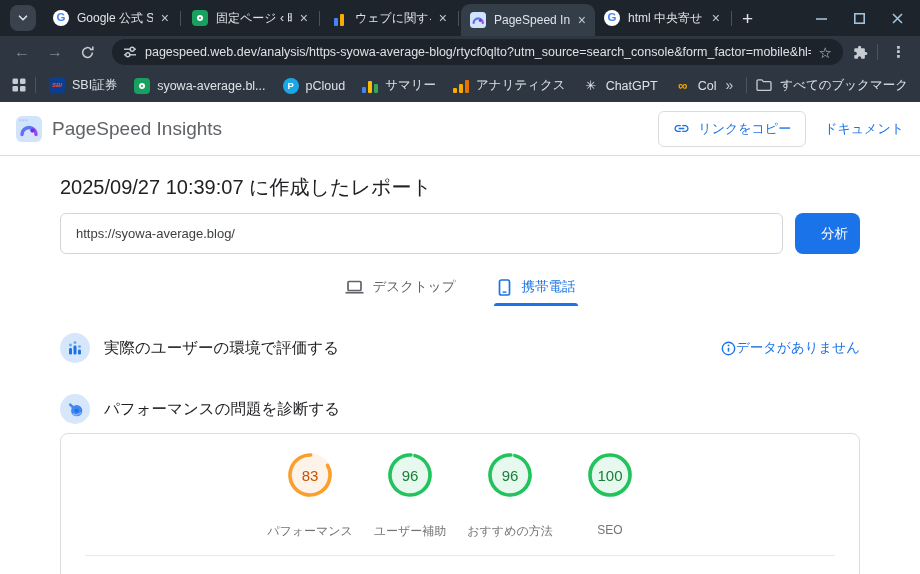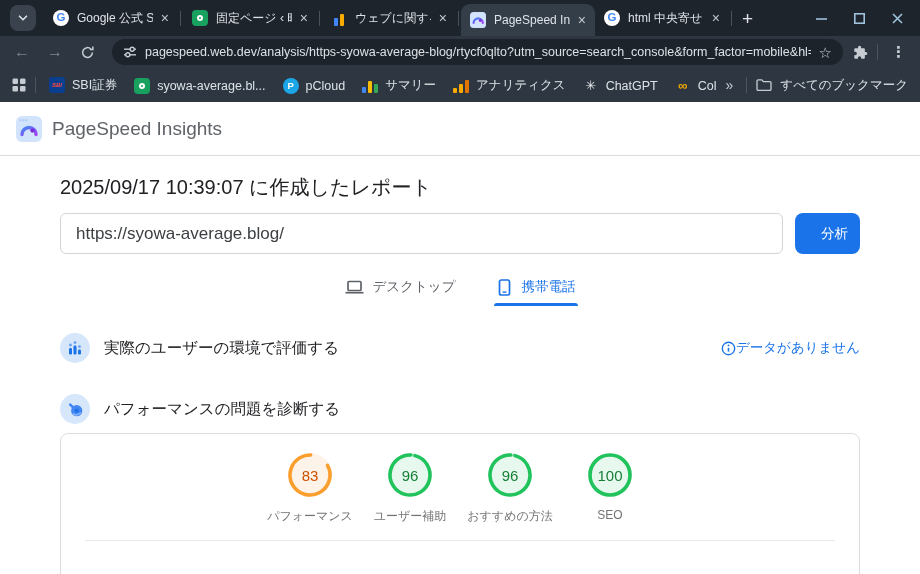--- a/index.html
+++ b/index.html
@@ -66,35 +66,35 @@
   .psi-logo{display:flex;margin-right:10px;}
   .psi-title{font-size:19px;color:#5f6368;}
   .header-actions{margin-left:auto;display:flex;align-items:center;}
   .copy-link-btn{display:flex;align-items:center;gap:8px;background:#fff;border:1px solid #dadce0;border-radius:6px;padding:8px 14px;color:#1a73e8;font-size:13px;font-family:inherit;cursor:pointer;}
   .docs-link{color:#1a73e8;font-size:13px;margin-left:18px;cursor:pointer;text-decoration:none;}
 
   
   .content{position:absolute;top:157px;left:0;right:0;bottom:0;background:#fff;padding:17px 60px 0;overflow:hidden;}
   .report-title{margin:0 0 12px;font-size:20px;font-weight:400;color:#202124;}
   .url-row{display:flex;gap:12px;}
-  .url-input{flex:1;height:41px;border:1px solid #d2d5da;border-radius:6px;padding:0 15px;font-size:17px;color:#3c4043;font-family:inherit;outline:none;background:#fff;}
+  .url-input{flex:1;height:41px;border:1px solid #d2d5da;border-radius:6px;padding:0 15px;font-size:13px;color:#3c4043;font-family:inherit;outline:none;background:#fff;}
   .analyze-btn{width:65px;height:41px;background:#1a73e8;color:#fff;border:none;border-radius:8px;font-size:13.5px;font-family:inherit;cursor:pointer;padding-left:20px;}
   .dev-tabs{display:flex;justify-content:center;gap:36px;margin-top:19px;}
   .dev-tab{display:flex;align-items:center;gap:9px;font-size:13.5px;color:#5f6368;padding:5px 3px 10px;position:relative;cursor:pointer;}
   .dev-tab.active{color:#1a73e8;}
   .dev-tab.active::after{content:"";position:absolute;left:0;right:0;bottom:0;height:3px;background:#1a73e8;border-radius:3px 3px 0 0;}
   .sec-row{display:flex;align-items:center;justify-content:space-between;margin-top:27px;}
   .sec-row.sec2{margin-top:31px;}
   .sec-left{display:flex;align-items:center;gap:14px;}
   .sec-icon{width:30px;height:30px;border-radius:50%;background:#d6e7fb;display:flex;align-items:center;justify-content:center;flex:none;}
   .sec-title{font-size:15.5px;color:#202124;}
   .nodata{display:flex;align-items:center;gap:0;color:#1a73e8;font-size:13.5px;cursor:pointer;}
   .card{border:1px solid #dadce0;border-radius:8px;margin-top:9px;height:240px;background:#fff;}
   .gauges{display:flex;justify-content:center;padding-top:17px;}
-  .gauge-col{width:100px;display:flex;flex-direction:column;align-items:center;cursor:pointer;}
+  .gauge-col{width:100px;display:flex;flex-direction:column;align-items:center;cursor:pointer;gap:15px;}
   .gauge-label{margin-top:9px;font-size:12px;color:#737373;text-align:center;white-space:nowrap;}
   .card-divider{border-top:1px solid #e8eaed;margin:15px 24px 0;}
 </style>
 </head>
 <body>
 
 <div class="screen">
 
   <div class="tabstrip">
     <div class="tab-search">
@@ -273,24 +273,35 @@
           </defs>
         <rect width="26" height="26" rx="6" fill="#d2e3fc"></rect>
         <circle cx="4.5" cy="4.3" r="1" fill="#a8c7fa"></circle>
           <circle cx="7.5" cy="4.3" r="1" fill="#a8c7fa"></circle>
           <circle cx="10.5" cy="4.3" r="1" fill="#a8c7fa"></circle>
         <path d="M6 18.5a7 7 0 0 1 14 0" fill="none" stroke="url(#psig)" stroke-width="3.4" stroke-linecap="round"></path>
         <circle cx="16.4" cy="14.6" r="2.1" fill="#7c2bd9"></circle>
       </svg>
     </span>
     <span class="psi-title">PageSpeed Insights</span>
+    <div class="header-actions">
+      <button class="copy-link-btn">
+        <span style="display:flex;">
+          <svg width="17" height="17" viewBox="0 0 24 24">
+              <path d="M3.9 12c0-1.7 1.4-3.1 3.1-3.1h4V7H7c-2.8 0-5 2.2-5 5s2.2 5 5 5h4v-1.9H7c-1.7 0-3.1-1.4-3.1-3.1zM8 13h8v-2H8v2zm9-6h-4v1.9h4c1.7 0 3.1 1.4 3.1 3.1s-1.4 3.1-3.1 3.1h-4V17h4c2.8 0 5-2.2 5-5s-2.2-5-5-5z" fill="#1a73e8"></path>
+            </svg>
+        </span>
+        <span>リンクをコピー</span>
+      </button>
+      <a class="docs-link">ドキュメント</a>
+    </div>
   </div>
 
   <div class="content">
-    <h1 class="report-title">2025/09/17 10:39:07 に作成したレポート</h1>
+    <h1 class="report-title">2025/09/27 10:39:07 に作成したレポート</h1>
 
     <div class="url-row">
       <input class="url-input" value="https://syowa-average.blog/" style="">
       <button class="analyze-btn">分析</button>
     </div>
 
     <div id="device-tabs" class="dev-tabs">
         <div class="dev-tab">
           <svg width="19" height="16" viewBox="0 0 19 16">
             <rect x="3" y="2.5" width="13" height="9" rx="1" fill="none" stroke="currentColor" stroke-width="1.7"></rect>

